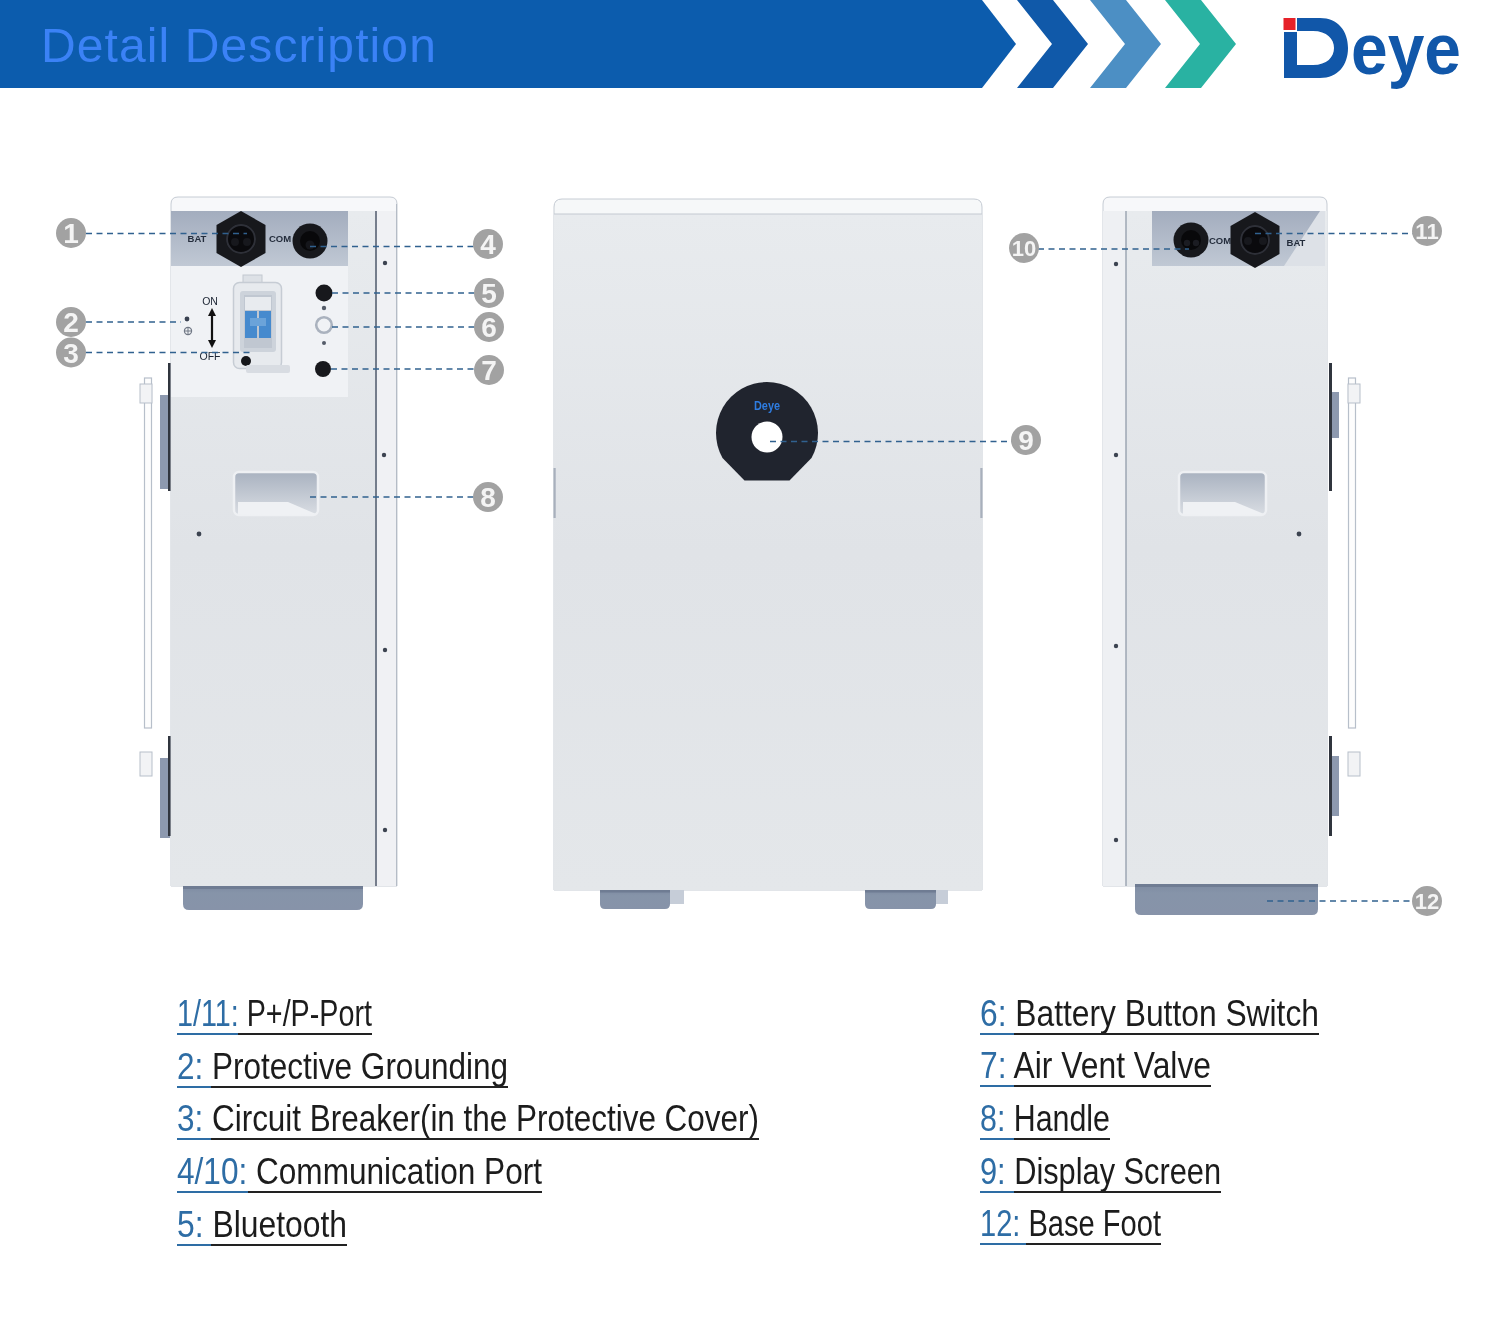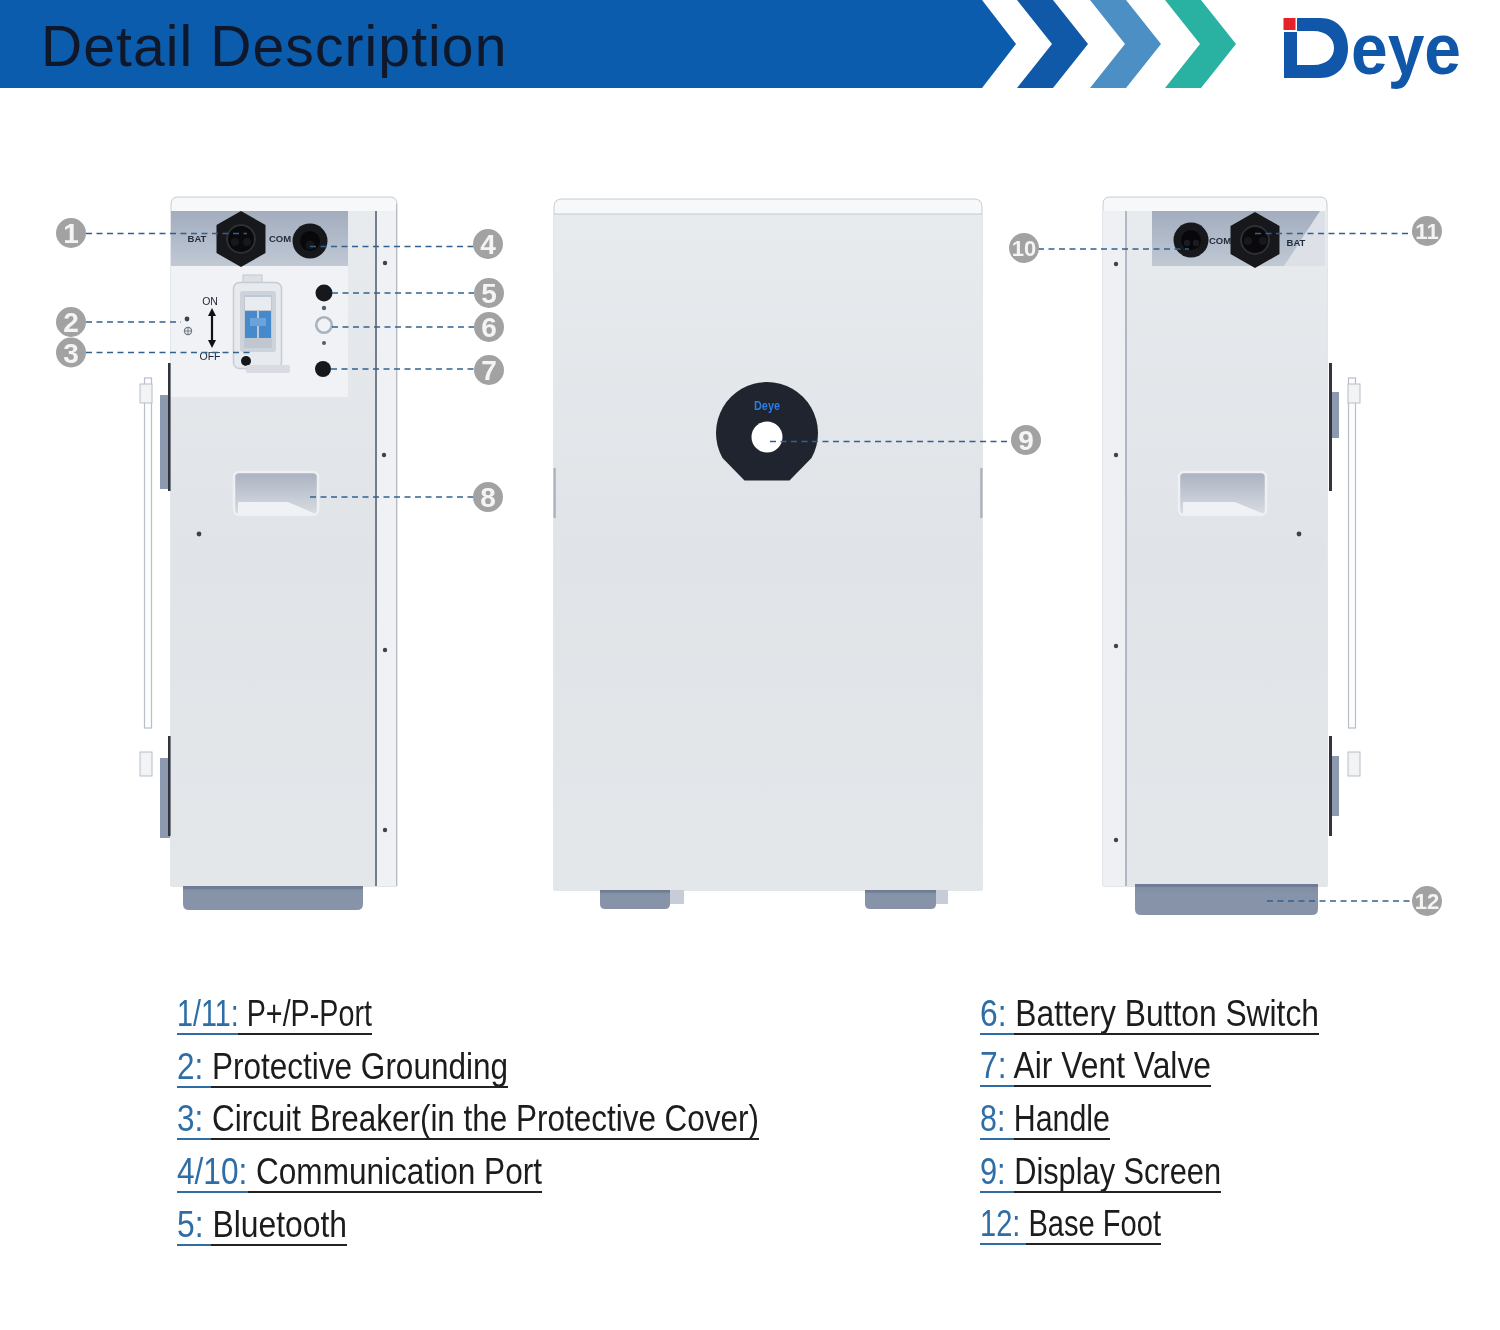--- a/index.html
+++ b/index.html
@@ -1,18 +1,18 @@
 <!DOCTYPE html>
 <html><head>
 <meta charset="utf-8">
 <style>
 html,body{margin:0;padding:0;background:#fff;}
 body{font-family:"Liberation Sans",sans-serif;}
 #page{position:relative;width:1500px;height:1330px;overflow:hidden;background:#fff;}
-#title{position:absolute;left:41px;top:2px;height:88px;line-height:88px;font-size:57px;color:#0f172a;letter-spacing:1.1px;}
+#title{position:absolute;left:41px;top:2px;height:88px;line-height:88px;font-size:48px;color:#3b82f6;letter-spacing:1.1px;}
 </style>
 </head>
 <body>
 <div id="page">
 <svg width="1500" height="1330" viewBox="0 0 1500 1330" style="position:absolute;left:0;top:0">
 <defs>
 <linearGradient id="gFace" x1="0" y1="0" x2="0" y2="1">
 <stop offset="0" stop-color="#e8ebee"></stop>
           <stop offset="0.5" stop-color="#e0e3e7"></stop>
           <stop offset="1" stop-color="#e4e7ea"></stop>

